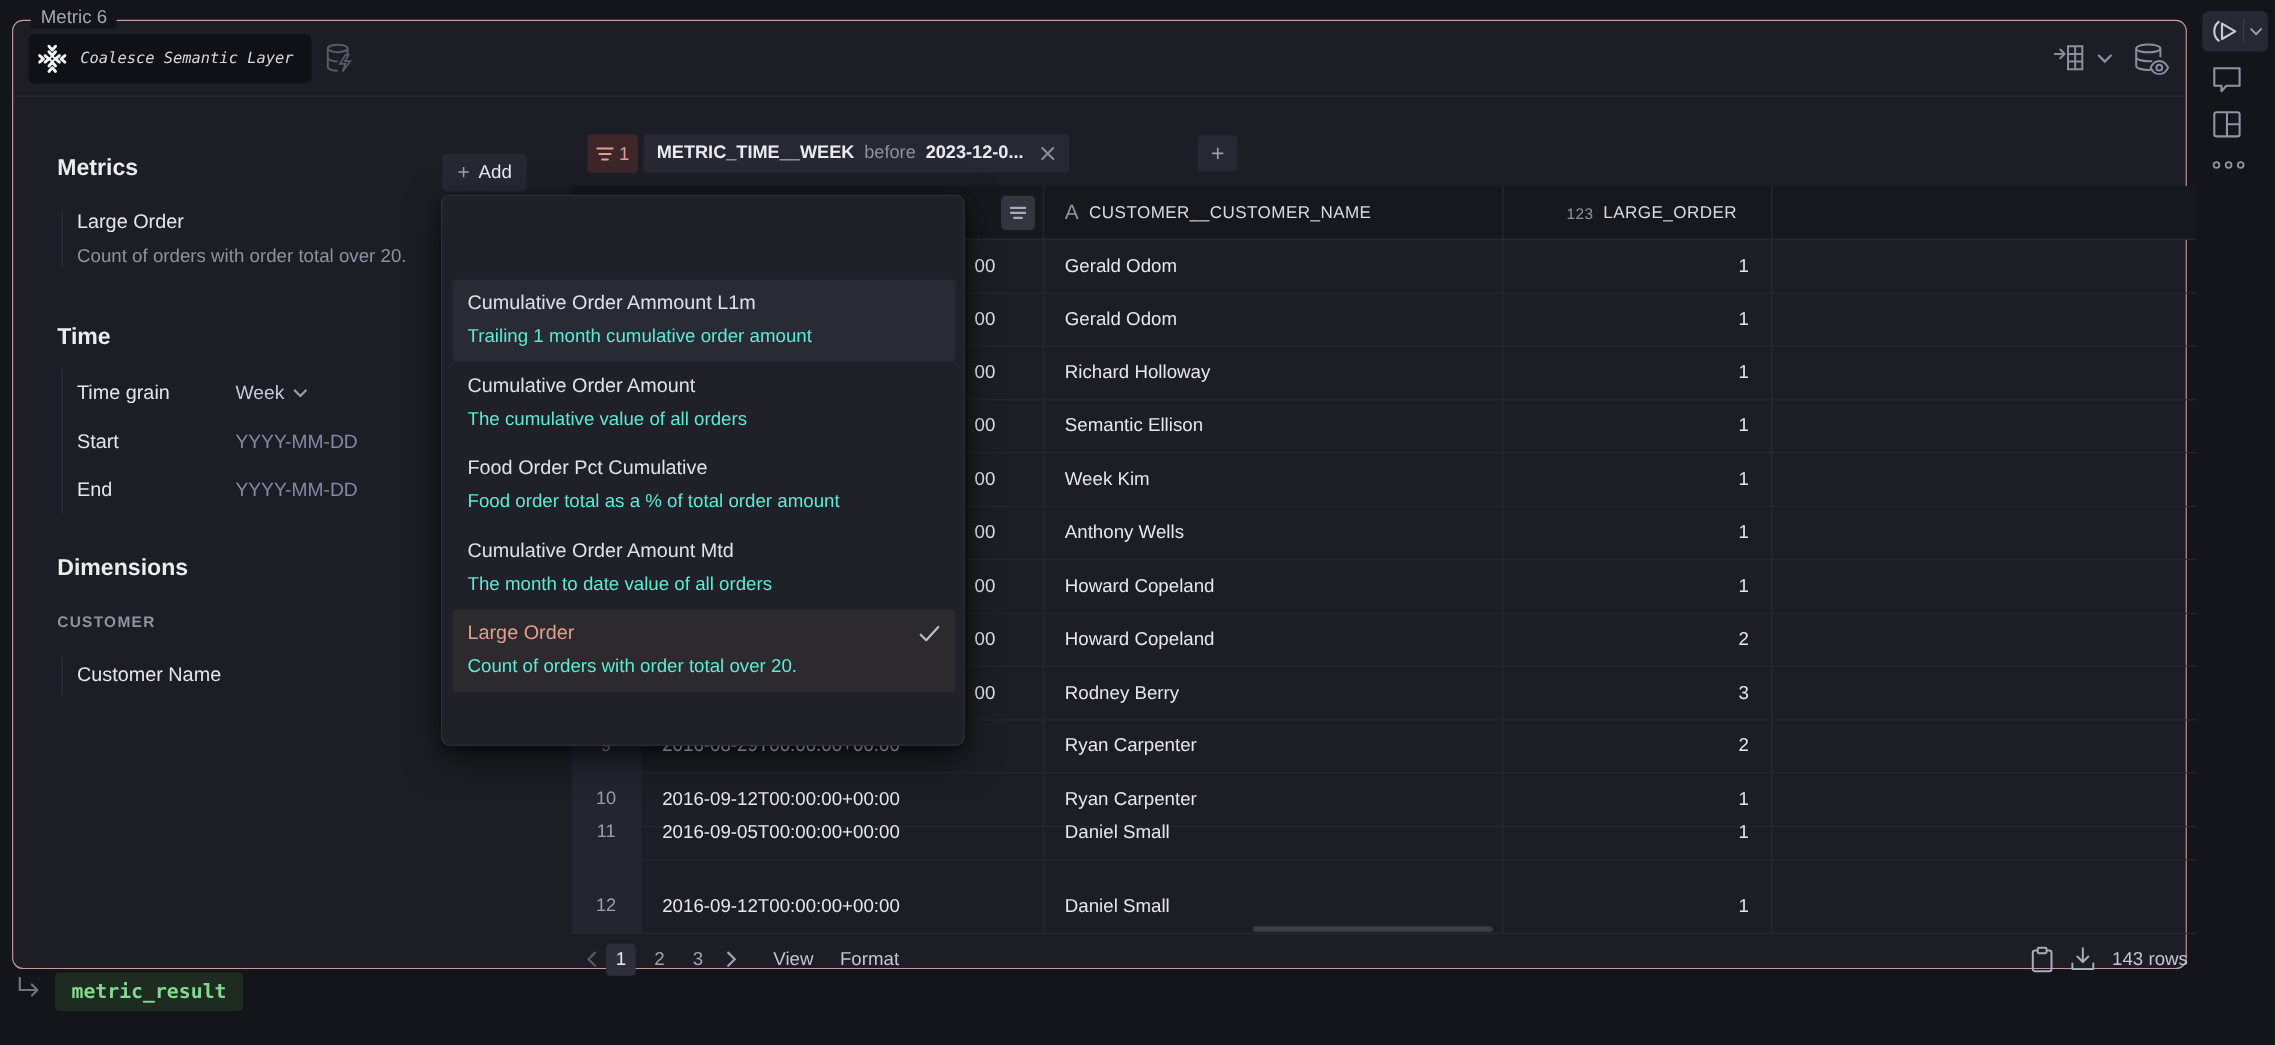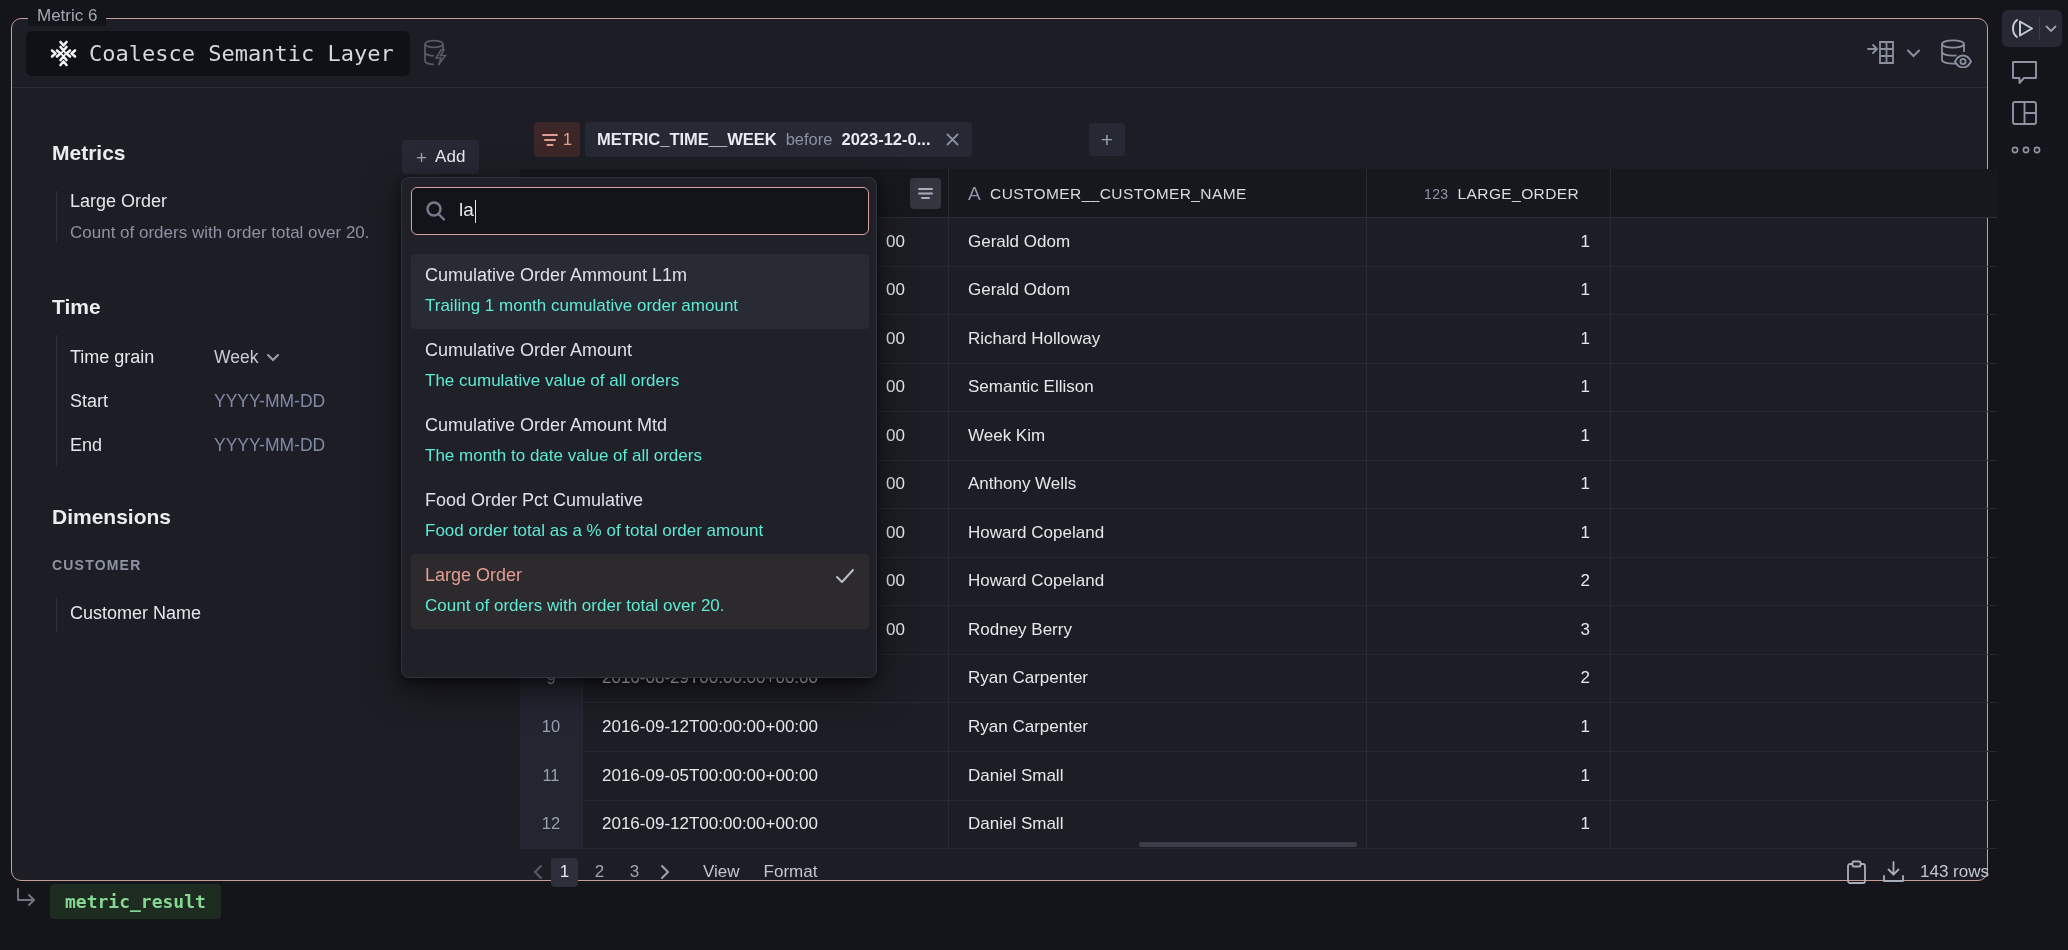--- a/index.html
+++ b/index.html
@@ -14,22 +14,22 @@
     font-family:"Liberation Sans",sans-serif;color:var(--text);}
   .abs{position:absolute;}
   
   .cell{position:absolute;left:11px;top:18px;width:1977px;height:863px;
     background:var(--cell);border:1.5px solid var(--pink);border-radius:10px;}
   .metric-label{position:absolute;left:16px;top:-13px;background:var(--page);
     padding:0 9px;font-size:17px;color:#a4a8b3;}
   .cell-header{position:absolute;left:0;top:0;width:100%;height:69px;
     border-bottom:1px solid var(--line);display:flex;align-items:center;padding:0 14px;}
   .source-pill{display:flex;align-items:center;gap:12px;background:#101116;
-    border-radius:6px;height:45px;padding:0 16px 0 24px;
-    font-family:"DejaVu Sans Mono",monospace;font-size:22px;color:#d6d8dd;}
+    border-radius:6px;height:45px;padding:0 16px 0 8px;
+    font-family:"DejaVu Sans Mono",monospace;font-size:14px;color:#d6d8dd;font-style:italic;}
   .hdr-ic{color:#565b67;margin-left:12px;display:flex;}
   .hdr-right{margin-left:auto;display:flex;align-items:center;gap:10px;color:#8a8fa0;}
   
   .lp-h{position:absolute;font-size:21px;font-weight:600;color:#eaecf0;}
   .lp-group{position:absolute;border-left:1.5px solid #2f323c;padding-left:13px;}
   .lp-name{font-size:18px;color:#e4e6ec;}
   .lp-desc{font-size:17px;color:var(--muted);margin-top:11px;white-space:nowrap;}
   .lp-row{display:flex;align-items:center;font-size:18px;color:#e4e6ec;height:44px;}
   .lp-val{color:#c6cad4;font-size:17.5px;}
   .lp-ph{color:#8089a6;font-size:17.5px;}
@@ -310,21 +310,21 @@
           <span class="cdate ">2016-08-29T00:00:00+00:00</span>
           <span class="ccust">Ryan Carpenter</span>
           <span class="cval">2</span>
         </div>
         <div class="row" style="top: 534px;">
           <span class="rn">10</span>
           <span class="cdate ">2016-09-12T00:00:00+00:00</span>
           <span class="ccust">Ryan Carpenter</span>
           <span class="cval">1</span>
         </div>
-        <div class="row" style="top: 583px;">
+        <div class="row" style="top: 564px;">
           <span class="rn">11</span>
           <span class="cdate ">2016-09-05T00:00:00+00:00</span>
           <span class="ccust">Daniel Small</span>
           <span class="cval">1</span>
         </div>
         <div class="row" style="top: 631px;">
           <span class="rn">12</span>
           <span class="cdate ">2016-09-12T00:00:00+00:00</span>
           <span class="ccust">Daniel Small</span>
           <span class="cval">1</span>
@@ -368,45 +368,36 @@
             <path d="M11.5 2 v12 M6.5 9.5 l5 5 5-5"></path>
               <path d="M2 16 v5 h19 v-5"></path>
           </svg>
         </span>
         <span class="rowcount">143 rows</span>
       </span>
     </div>
   </div>
 
   <div class="dropdown">
-    <div class="search">
-      <span>
-        <svg width="22" height="22" viewBox="0 0 22 22" fill="none" stroke="#767b8a" stroke-width="2.4" stroke-linecap="round">
-          <circle cx="9" cy="9" r="6.5"></circle>
-            <path d="M14 14.5 L19 19.5"></path>
-        </svg>
-      </span>
-      <span class="q"><span>la</span><span class="caret"></span></span>
-    </div>
     <div class="ditems" id="ditems-host">
         <div class="ditem hover">
           <div class="dt">Cumulative Order Ammount L1m</div>
           <div class="dd">Trailing 1 month cumulative order amount</div>
         </div>
         <div class="ditem ">
           <div class="dt">Cumulative Order Amount</div>
           <div class="dd">The cumulative value of all orders</div>
         </div>
         <div class="ditem ">
+          <div class="dt">Food Order Pct Cumulative</div>
+          <div class="dd">Food order total as a % of total order amount</div>
+        </div>
+        <div class="ditem ">
           <div class="dt">Cumulative Order Amount Mtd</div>
           <div class="dd">The month to date value of all orders</div>
-        </div>
-        <div class="ditem ">
-          <div class="dt">Food Order Pct Cumulative</div>
-          <div class="dd">Food order total as a % of total order amount</div>
         </div>
         <div class="ditem selected">
           <div class="dt">Large Order</div>
           <div class="dd">Count of orders with order total over 20.</div>
           <span class="check">
             <svg width="20" height="16" viewBox="0 0 20 16" fill="none" stroke="currentColor" stroke-width="2" stroke-linecap="round" stroke-linejoin="round">
               <path d="M2 9 L7 14 L18 2"></path>
             </svg>
           </span>
         </div>

